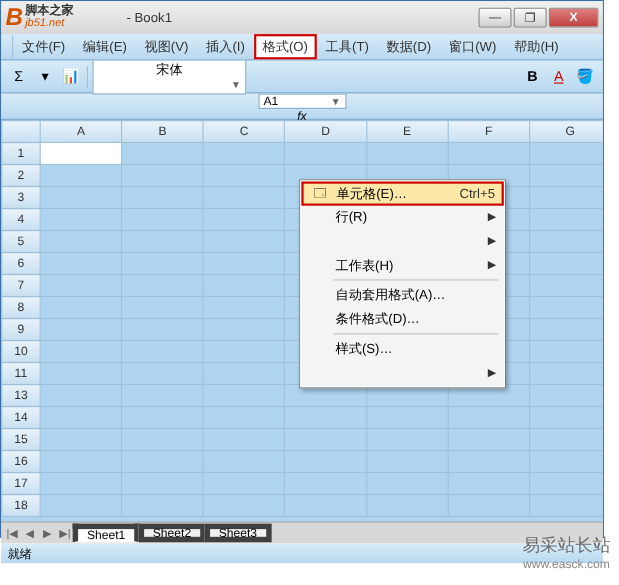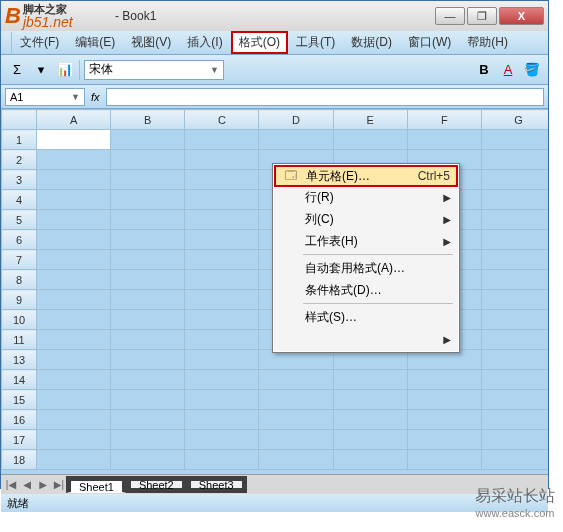--- a/index.html
+++ b/index.html
@@ -3,35 +3,35 @@
 <meta charset="utf-8">
 <style>
 * { margin: 0; padding: 0; box-sizing: border-box; font-family: "Microsoft YaHei", SimSun, Arial, sans-serif; }
 body { width: 563px; height: 532px; background: #fff; overflow: hidden; position: relative; font-size: 12px; }
 .window { width: 549px; height: 489px; background: #a0c8e8; border: 1px solid #3a6ea5; position: relative; }
 .titlebar { height: 30px; background: linear-gradient(to bottom, #f0f0f0, #d8d8d8); display: flex; align-items: center; padding: 0 4px; }
 .titlebar-logo { width: 105px; height: 28px; display: flex; align-items: center; margin-right: 5px; }
 .logo-b { font-size: 22px; font-weight: bold; color: #d35400; font-style: italic; display: inline-block; margin-right: 2px;}
 .logo-text { font-size: 11px; line-height: 1; }
 .logo-cn { color: #333; font-weight: bold; }
-.logo-url { color: #d35400; font-size: 14px; font-style: italic; }
+.logo-url { color: #d35400; font-size: 10px; font-style: italic; }
 .titlebar-title { flex: 1; color: #333; font-size: 12px; }
 .winbtns { display: flex; margin-left: auto; }
 .winbtn { width: 30px; height: 18px; margin-left: 2px; display: flex; align-items: center; justify-content: center; background: linear-gradient(to bottom, #fafafa, #d0d0d0); border: 1px solid #888; border-radius: 2px; font-size: 11px; color: #333; }
 .winbtn.close { background: linear-gradient(to bottom, #e08080, #c04040); color: #fff; width: 45px; font-weight: bold; }
 .menubar { height: 24px; background: linear-gradient(to bottom, #d8ecf8, #b8d8f0); display: flex; align-items: center; padding: 0 2px; border-bottom: 1px solid #7ba8cc; }
 .menuitem { padding: 2px 8px; font-size: 12px; color: #333; cursor: default; white-space: nowrap; }
 .menuitem.left { border-left: 1px solid #a0c0d8; margin-left: 8px; }
 .menuitem.active { background: #fff; border: 2px solid #c00; padding: 1px 6px; }
 .toolbar { height: 30px; background: linear-gradient(to bottom, #d8ecf8, #b8d8f0); display: flex; align-items: center; padding: 0 4px; border-bottom: 1px solid #7ba8cc; }
 .tbtn { width: 22px; height: 22px; margin: 0 1px; display: flex; align-items: center; justify-content: center; font-size: 13px; }
 .tsep { width: 1px; height: 20px; background: #a0c0d8; margin: 0 2px; }
-.fontbox { width: 140px; height: 20px; background: #fff; border: 1px solid #7ba8cc; padding: 0 4px; display: flex; align-items: center; margin: 0 2px; }
+.fontbox { width: 140px; height: 32px; background: #fff; border: 1px solid #7ba8cc; padding: 0 4px; display: flex; align-items: center; margin: 0 2px; flex-direction: column; }
 .fontbox .dd { margin-left: auto; color: #666; font-size: 9px; }
-.namebox-row { height: 24px; background: linear-gradient(to bottom, #d8ecf8, #b8d8f0); display: flex; align-items: center; padding: 0 4px; border-bottom: 1px solid #7ba8cc; }
+.namebox-row { height: 24px; background: linear-gradient(to bottom, #d8ecf8, #b8d8f0); display: flex; align-items: center; padding: 0 4px; border-bottom: 1px solid #7ba8cc; flex-direction: column; }
 .namebox { width: 80px; height: 18px; background: #fff; border: 1px solid #7ba8cc; padding: 0 4px; display: flex; align-items: center; font-size: 11px; }
 .namebox .dd { margin-left: auto; color: #666; font-size: 9px; }
 .fx { margin: 1px 6px; font-style: italic; font-size: 11px; }
 .fxbar { flex: 1; height: 18px; background: #fff; border: 1px solid #7ba8cc; }
 .sheet-area { position: relative; height: 365px; overflow: hidden; background: #aed4f0; }
 table.sheet { border-collapse: collapse; width: 555px; table-layout: fixed; }
 table.sheet th, table.sheet td { border: 1px solid #a0c0d8; height: 20px; font-size: 11px; text-align: center; }
 table.sheet th { background: linear-gradient(to bottom, #e8f2fa, #c8e0f2); font-weight: normal; color: #333; }
 table.sheet th.rowhead { width: 35px; }
 table.sheet td { background: #aed4f0; }
@@ -307,21 +307,20 @@
           <span class="dd-label">单元格(E)…</span>
           <span class="dd-shortcut">Ctrl+5</span>
         </div>
         <div class="dd-item">
           <span class="dd-icon"></span>
           <span class="dd-label">行(R)</span>
           <span class="dd-arrow">▶</span>
         </div>
         <div class="dd-item">
           <span class="dd-icon"></span>
-          <span class="dd-label">列(C)</span>
           <span class="dd-arrow">▶</span>
         </div>
         <div class="dd-item">
           <span class="dd-icon"></span>
           <span class="dd-label">工作表(H)</span>
           <span class="dd-arrow">▶</span>
         </div>
         <div class="dd-sep"></div>
         <div class="dd-item">
           <span class="dd-icon"></span>

